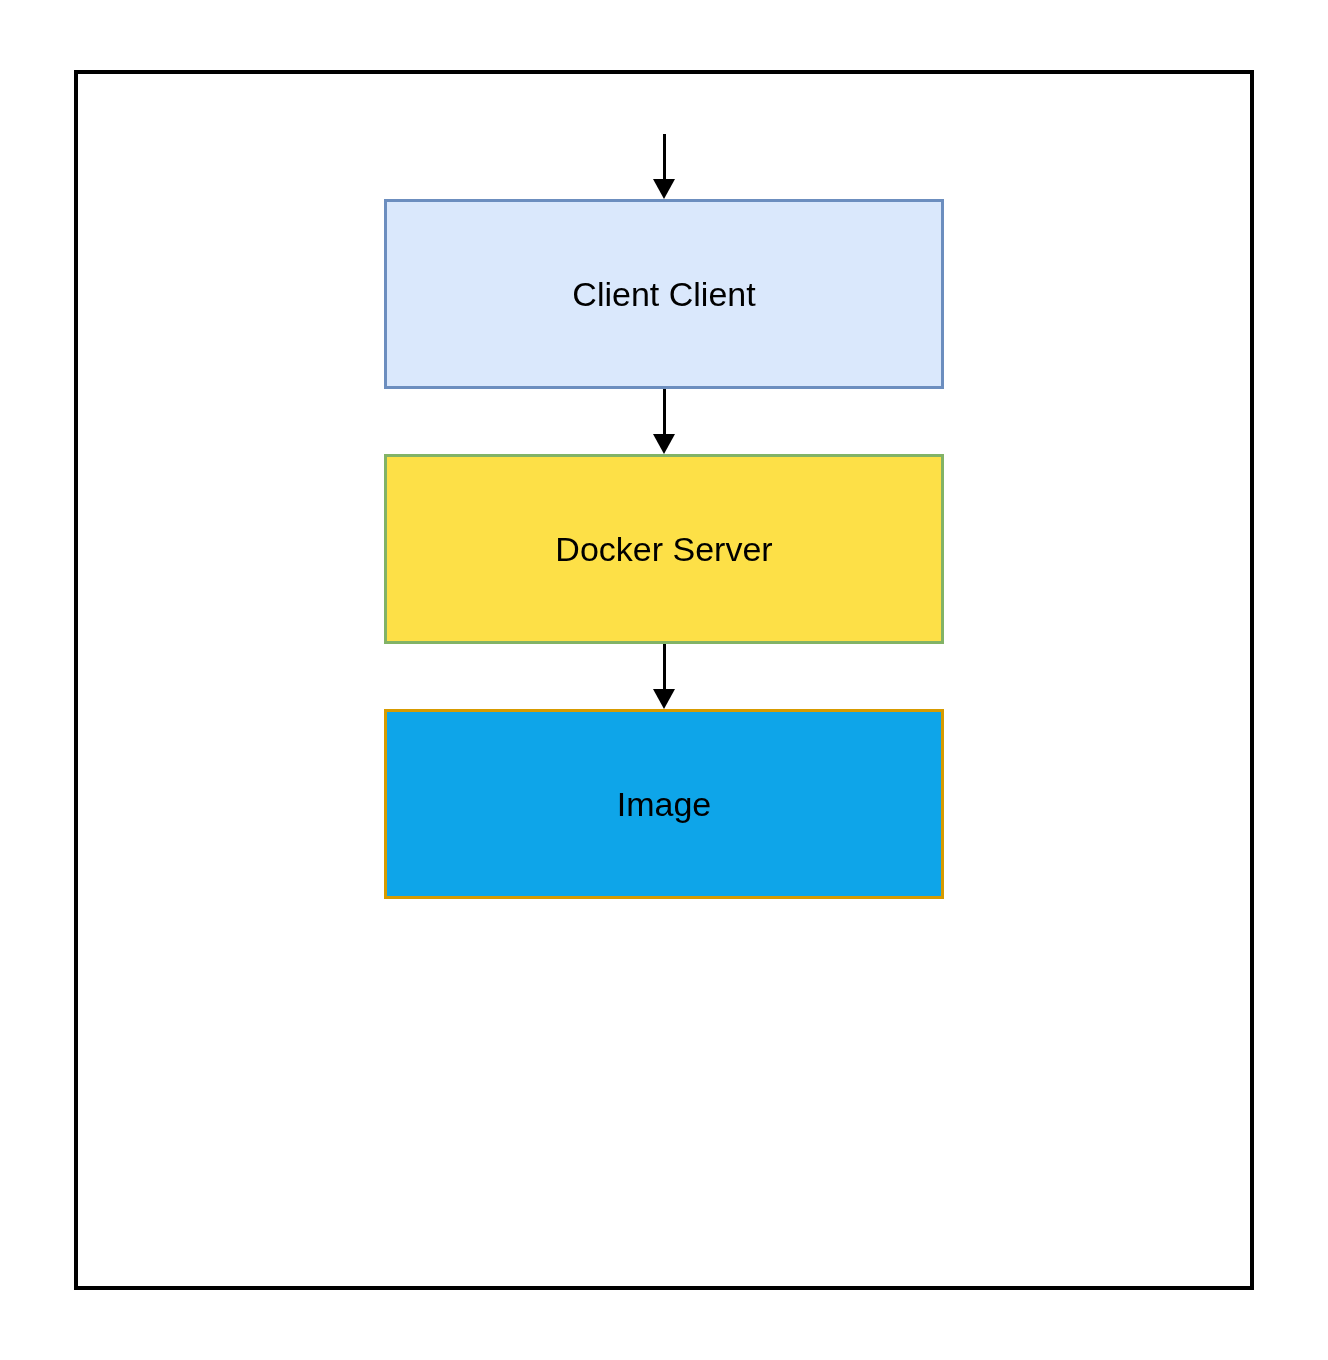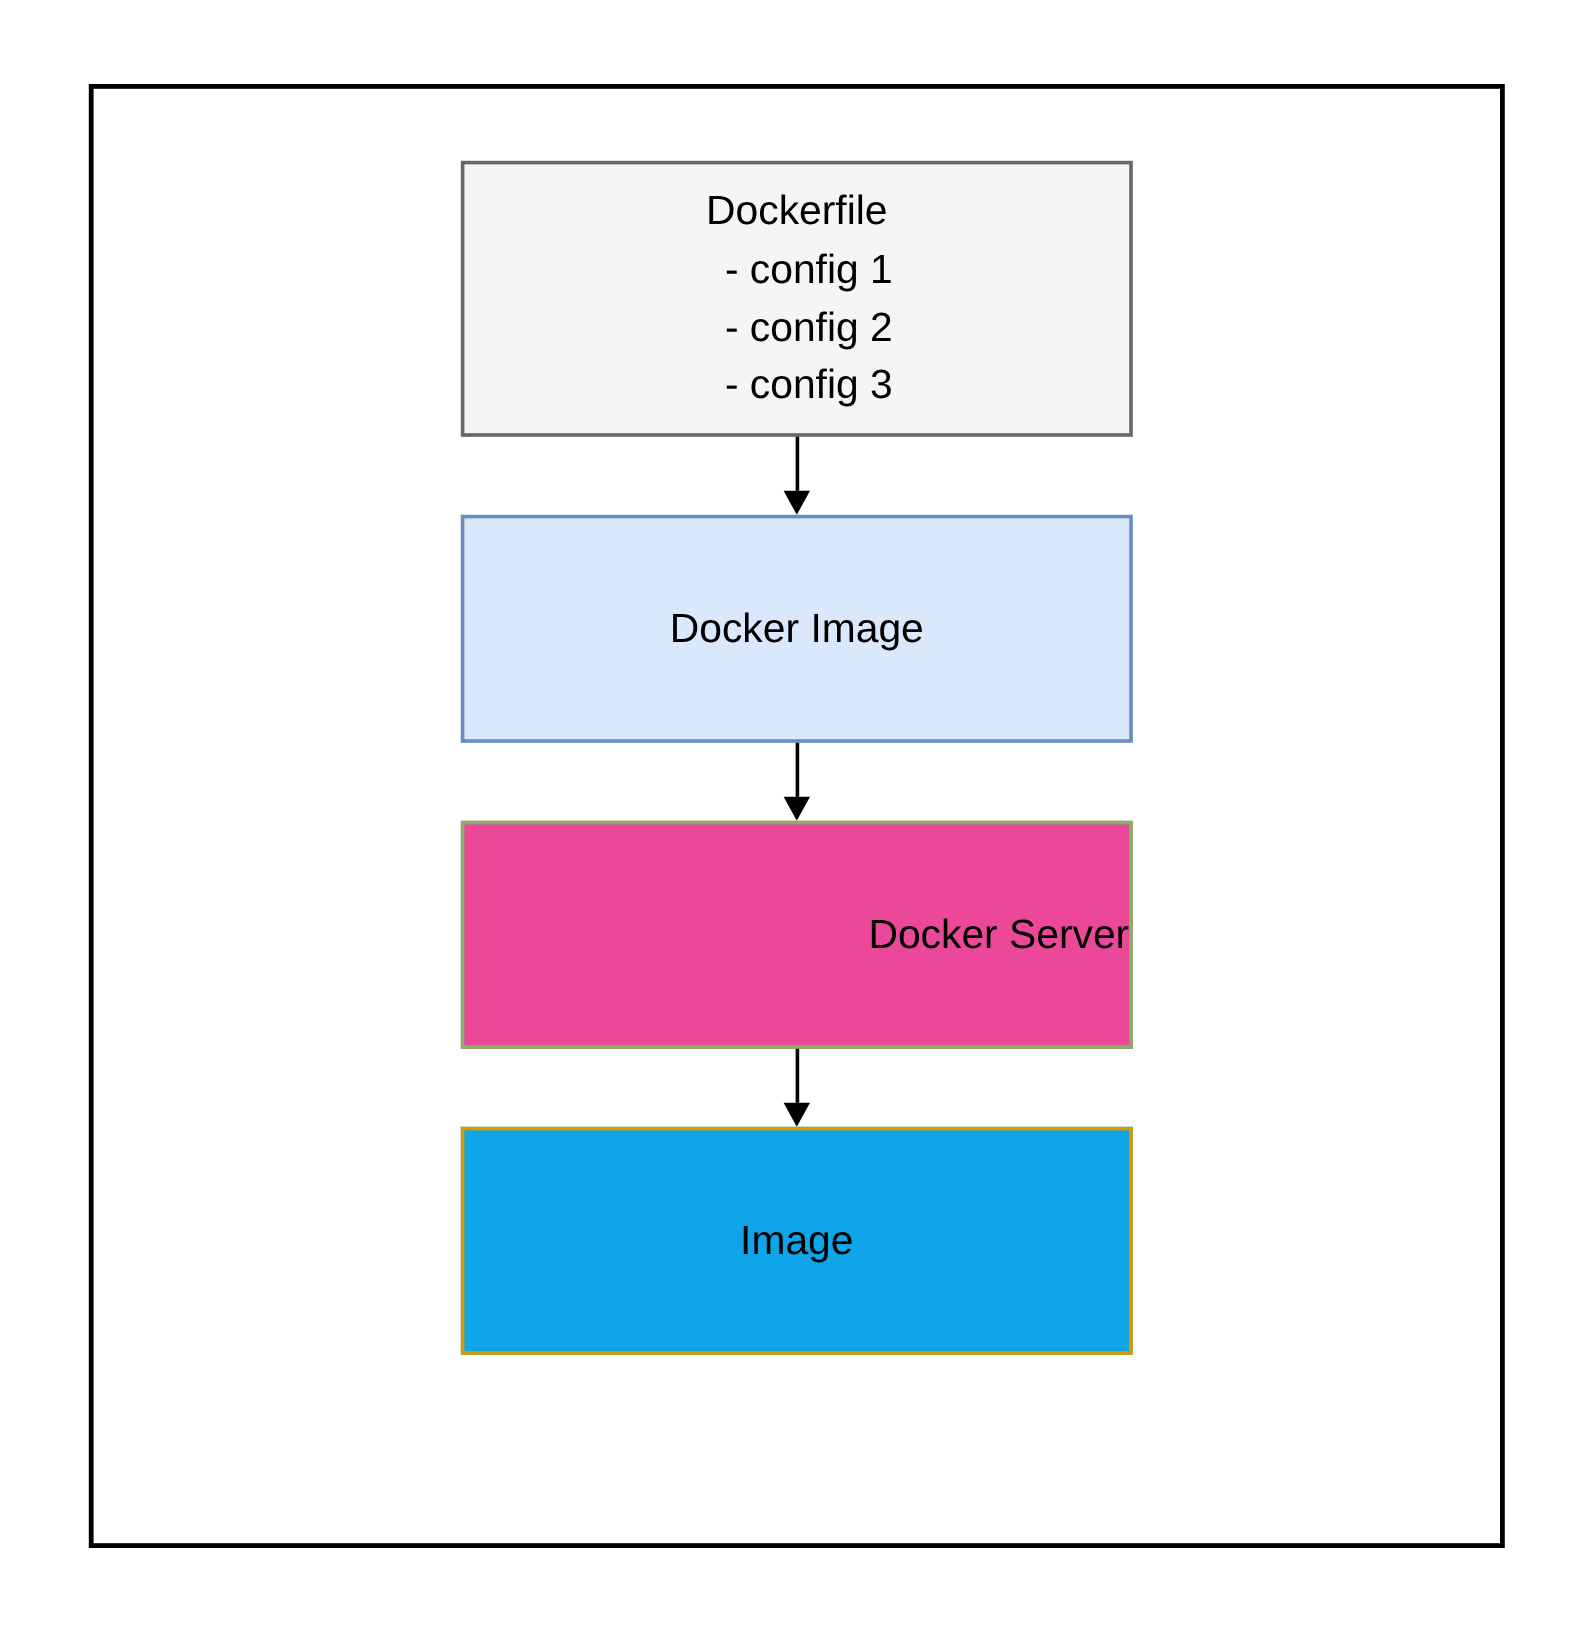--- a/index.html
+++ b/index.html
@@ -56,23 +56,22 @@
     }
     .dockerfile-title {
       align-self: center;
       margin-bottom: 2px;
     }
     .box-client {
       background: #dae8fc;
       border: 3px solid #6c8ebf;
     }
     .box-server {
-      background: #ec4899;
+      background: #fde047;
       border: 3px solid #82b366;
-      justify-content: flex-end;
     }
     .box-image {
       background: #0ea5e9;
       border: 3px solid #d79b00;
     }
     .arrow {
       display: flex;
       flex-direction: column;
       align-items: center;
       height: 65px;
@@ -93,36 +92,28 @@
     .config-item {
       padding-left: 20px;
     }
   </style>
 </head>
 <body>
 
 <div class="outer-frame">
   <div class="diagram-container">
 
-    <div class="box box-dockerfile">
-      <div class="dockerfile-content">
-        <div class="dockerfile-title">Dockerfile</div>
-        <div class="config-item">- config 1</div>
-        <div class="config-item">- config 2</div>
-        <div class="config-item">- config 3</div>
-      </div>
-    </div>
 
     <div class="arrow">
       <div class="arrow-line"></div>
       <div class="arrow-head"></div>
     </div>
 
     <div class="box box-client">
-      <span>Docker Image</span>
+      <span>Client Client</span>
     </div>
 
     <div class="arrow">
       <div class="arrow-line"></div>
       <div class="arrow-head"></div>
     </div>
 
     <div class="box box-server">
       <span>Docker Server</span>
     </div>

